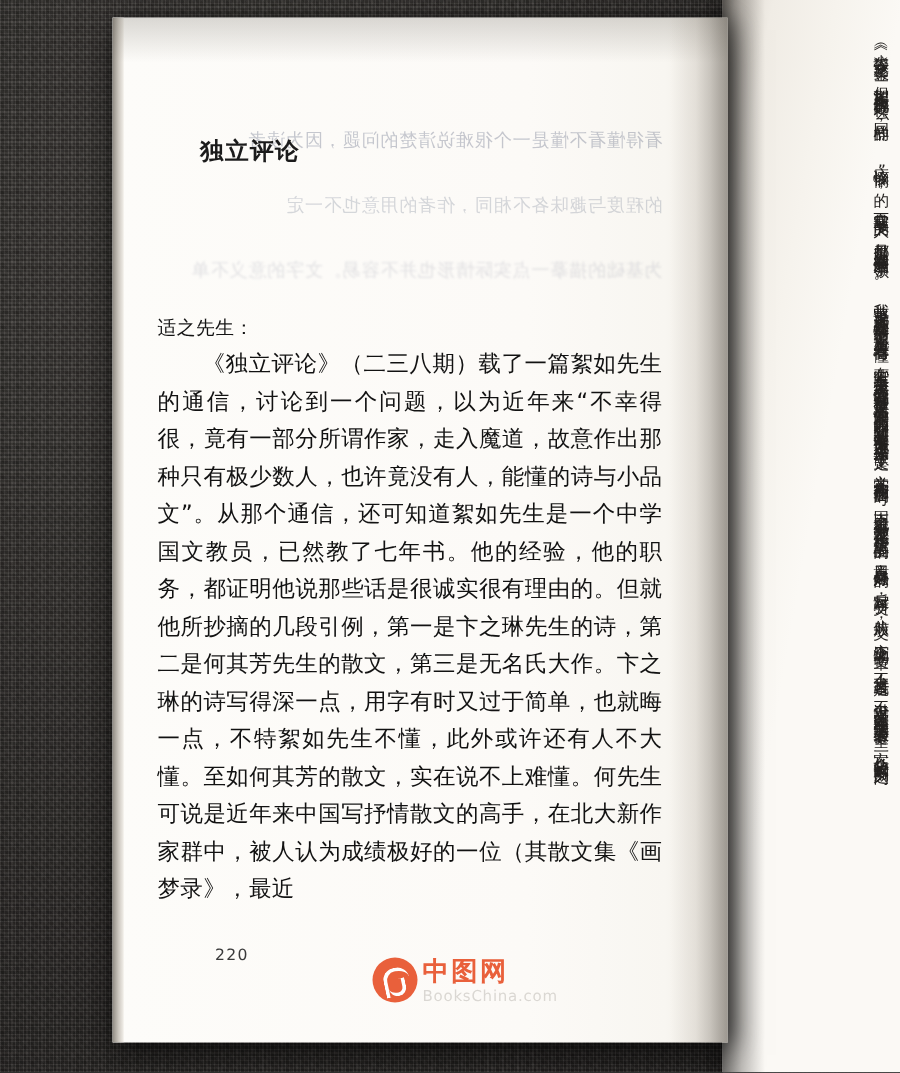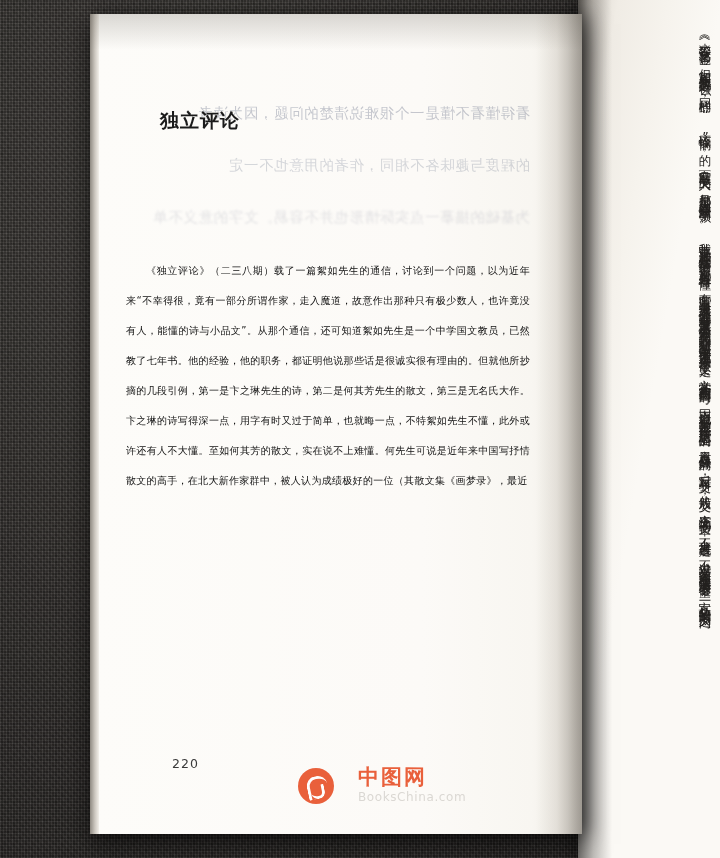--- a/index.html
+++ b/index.html
@@ -145,22 +145,22 @@
   .ghost.g2 { top: 104px; color: rgba(75,85,115,0.22); }
   .ghost.g3 { top: 156px; color: rgba(80,88,118,0.16); filter: blur(1px); }
 
   .salutation {
     font-size: 15px;
     line-height: 28px;
     color: #141414;
     letter-spacing: 0.4px;
   }
   .body-text {
-    margin-top: 12px;
-    font-size: 10px;
+    margin-top: 1px;
+    font-size: 18px;
     line-height: 30px;
     color: #121212;
     text-align: justify;
     text-justify: inter-character;
     letter-spacing: 0.3px;
     text-indent: 2em;
   }
   .page-number {
     position: absolute;
     left: 82px;
@@ -170,22 +170,22 @@
     color: #3a3a3a;
     letter-spacing: 1px;
   }
 
   
   .watermark {
     position: absolute;
     left: 298px;
     top: 766px;
     display: flex;
-    align-items: flex-end;
-    gap: 24px;
+    align-items: flex-start;
+    gap: 4px;
     opacity: 0.92;
   }
   .wm-logo {
     width: 36px;
     height: 36px;
     border-radius: 50%;
     background: #e8532c;
     position: relative;
     flex: 0 0 auto;
   }
@@ -245,20 +245,21 @@
 
     <div class="content">
 
       <div class="bleed-zone">
         <div class="ghost g1">看得懂看不懂是一个很难说清楚的问题，因为读者</div>
         <div class="ghost g2">的程度与趣味各不相同，作者的用意也不一定</div>
         <div class="ghost g3">为基础的描摹一点实际情形也并不容易。文字的意义不单</div>
         <div class="chapter-title">独立评论</div>
       </div>
 
+      <div class="salutation">适之先生：</div>
       <div class="body-text">《独立评论》（二三八期）载了一篇絮如先生的通信，讨论到一个问题，以为近年来“不幸得很，竟有一部分所谓作家，走入魔道，故意作出那种只有极少数人，也许竟没有人，能懂的诗与小品文”。从那个通信，还可知道絮如先生是一个中学国文教员，已然教了七年书。他的经验，他的职务，都证明他说那些话是很诚实很有理由的。但就他所抄摘的几段引例，第一是卞之琳先生的诗，第二是何其芳先生的散文，第三是无名氏大作。卞之琳的诗写得深一点，用字有时又过于简单，也就晦一点，不特絮如先生不懂，此外或许还有人不大懂。至如何其芳的散文，实在说不上难懂。何先生可说是近年来中国写抒情散文的高手，在北大新作家群中，被人认为成绩极好的一位（其散文集《画梦录》，最近</div>
     </div>
 
     <div class="page-number">220</div>
     <div class="gutter-shade"></div>
   </div>
 
   <div class="watermark">
     <div class="wm-logo"></div>
     <div class="wm-text">

